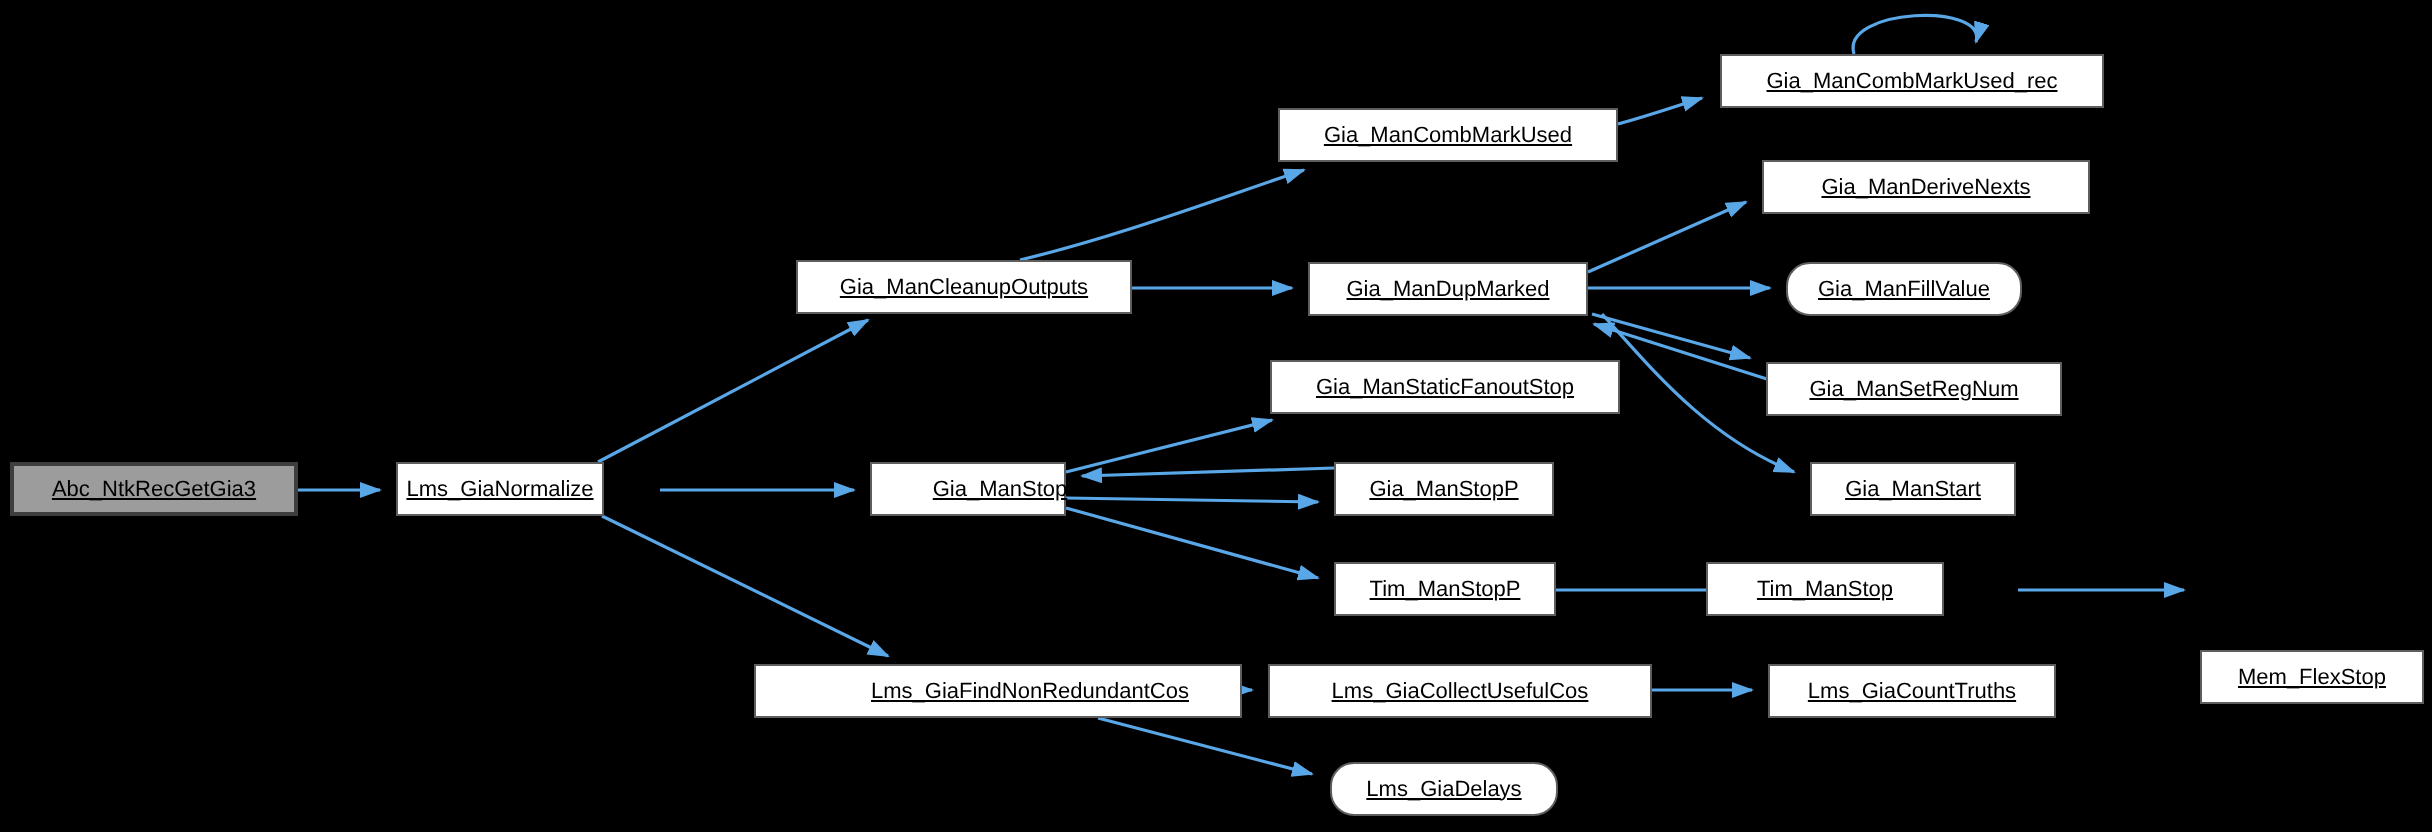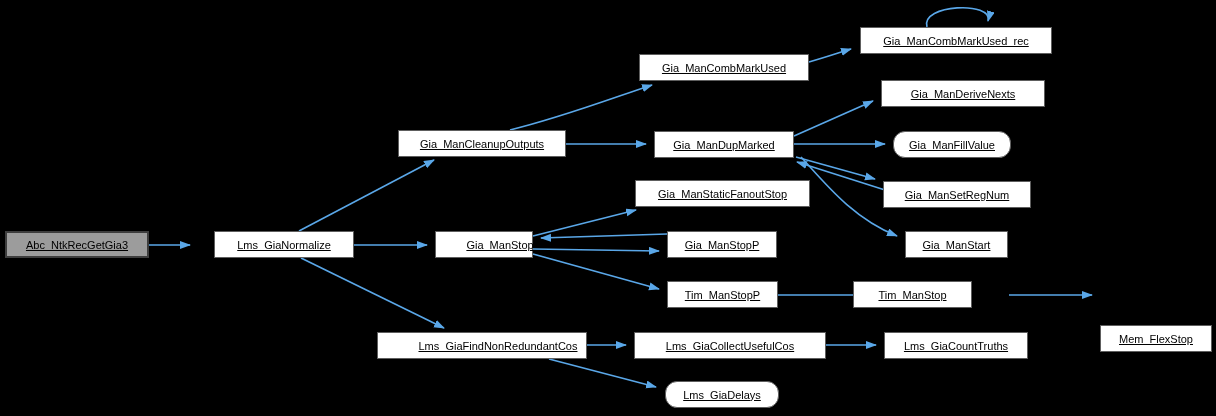--- a/index.html
+++ b/index.html
@@ -61,33 +61,33 @@
         <path d="M533,254 L659,289" marker-end="url(#arrow)"></path>
         <path d="M778,295 L897,295" marker-end="url(#arrow)"></path>
         <path d="M1009,295 L1092,295" marker-end="url(#arrow)"></path>
         <path d="M587,345 L626,345" marker-end="url(#arrow)"></path>
         <path d="M549,359 L656,387" marker-end="url(#arrow)"></path>
         <path d="M810,345 L876,345" marker-end="url(#arrow)"></path>
       </g>
   </svg>
   <div id="nodes">
       <div class="node root" style="left: 5px; top: 231px; width: 144px;">Abc_NtkRecGetGia3</div>
-      <div class="node" style="left: 214px; top: 231px; width: 140px;">Lms_GiaNormalize</div>
+      <div class="node" style="left: 198px; top: 231px; width: 104px;">Lms_GiaNormalize</div>
       <div class="node" style="left: 398px; top: 130px; width: 168px;">Gia_ManCleanupOutputs</div>
       <div class="node" style="left: 639px; top: 54px; width: 170px;">Gia_ManCombMarkUsed</div>
       <div class="node" style="left: 860px; top: 27px; width: 192px;">Gia_ManCombMarkUsed_rec</div>
       <div class="node" style="left: 881px; top: 80px; width: 164px;">Gia_ManDeriveNexts</div>
       <div class="node" style="left: 654px; top: 131px; width: 140px;">Gia_ManDupMarked</div>
       <div class="node" style="left: 893px; top: 131px; width: 118px; border-radius: 12px;">Gia_ManFillValue</div>
       <div class="node" style="left: 883px; top: 181px; width: 148px;">Gia_ManSetRegNum</div>
       <div class="node" style="left: 635px; top: 180px; width: 175px;">Gia_ManStaticFanoutStop</div>
       <div class="node" style="left: 435px; top: 231px; width: 98px; padding-left: 32px;">Gia_ManStop</div>
       <div class="node" style="left: 667px; top: 231px; width: 110px;">Gia_ManStopP</div>
       <div class="node" style="left: 905px; top: 231px; width: 103px;">Gia_ManStart</div>
       <div class="node" style="left: 667px; top: 281px; width: 111px;">Tim_ManStopP</div>
       <div class="node" style="left: 853px; top: 281px; width: 119px;">Tim_ManStop</div>
       <div class="node" style="left: 1100px; top: 281px; width: 112px; margin-top: 44px;">Mem_FlexStop</div>
-      <div class="node" style="left: 377px; top: 332px; width: 210px; padding-left: 32px;">Lms_GiaFindNonRedundantCos</div>
+      <div class="node" style="left: 377px; top: 332px; width: 244px; padding-left: 32px;">Lms_GiaFindNonRedundantCos</div>
       <div class="node" style="left: 634px; top: 332px; width: 192px;">Lms_GiaCollectUsefulCos</div>
       <div class="node" style="left: 884px; top: 332px; width: 144px;">Lms_GiaCountTruths</div>
       <div class="node" style="left: 665px; top: 381px; width: 114px; border-radius: 12px;">Lms_GiaDelays</div>
     </div>
 </div>
 
 </body></html>

